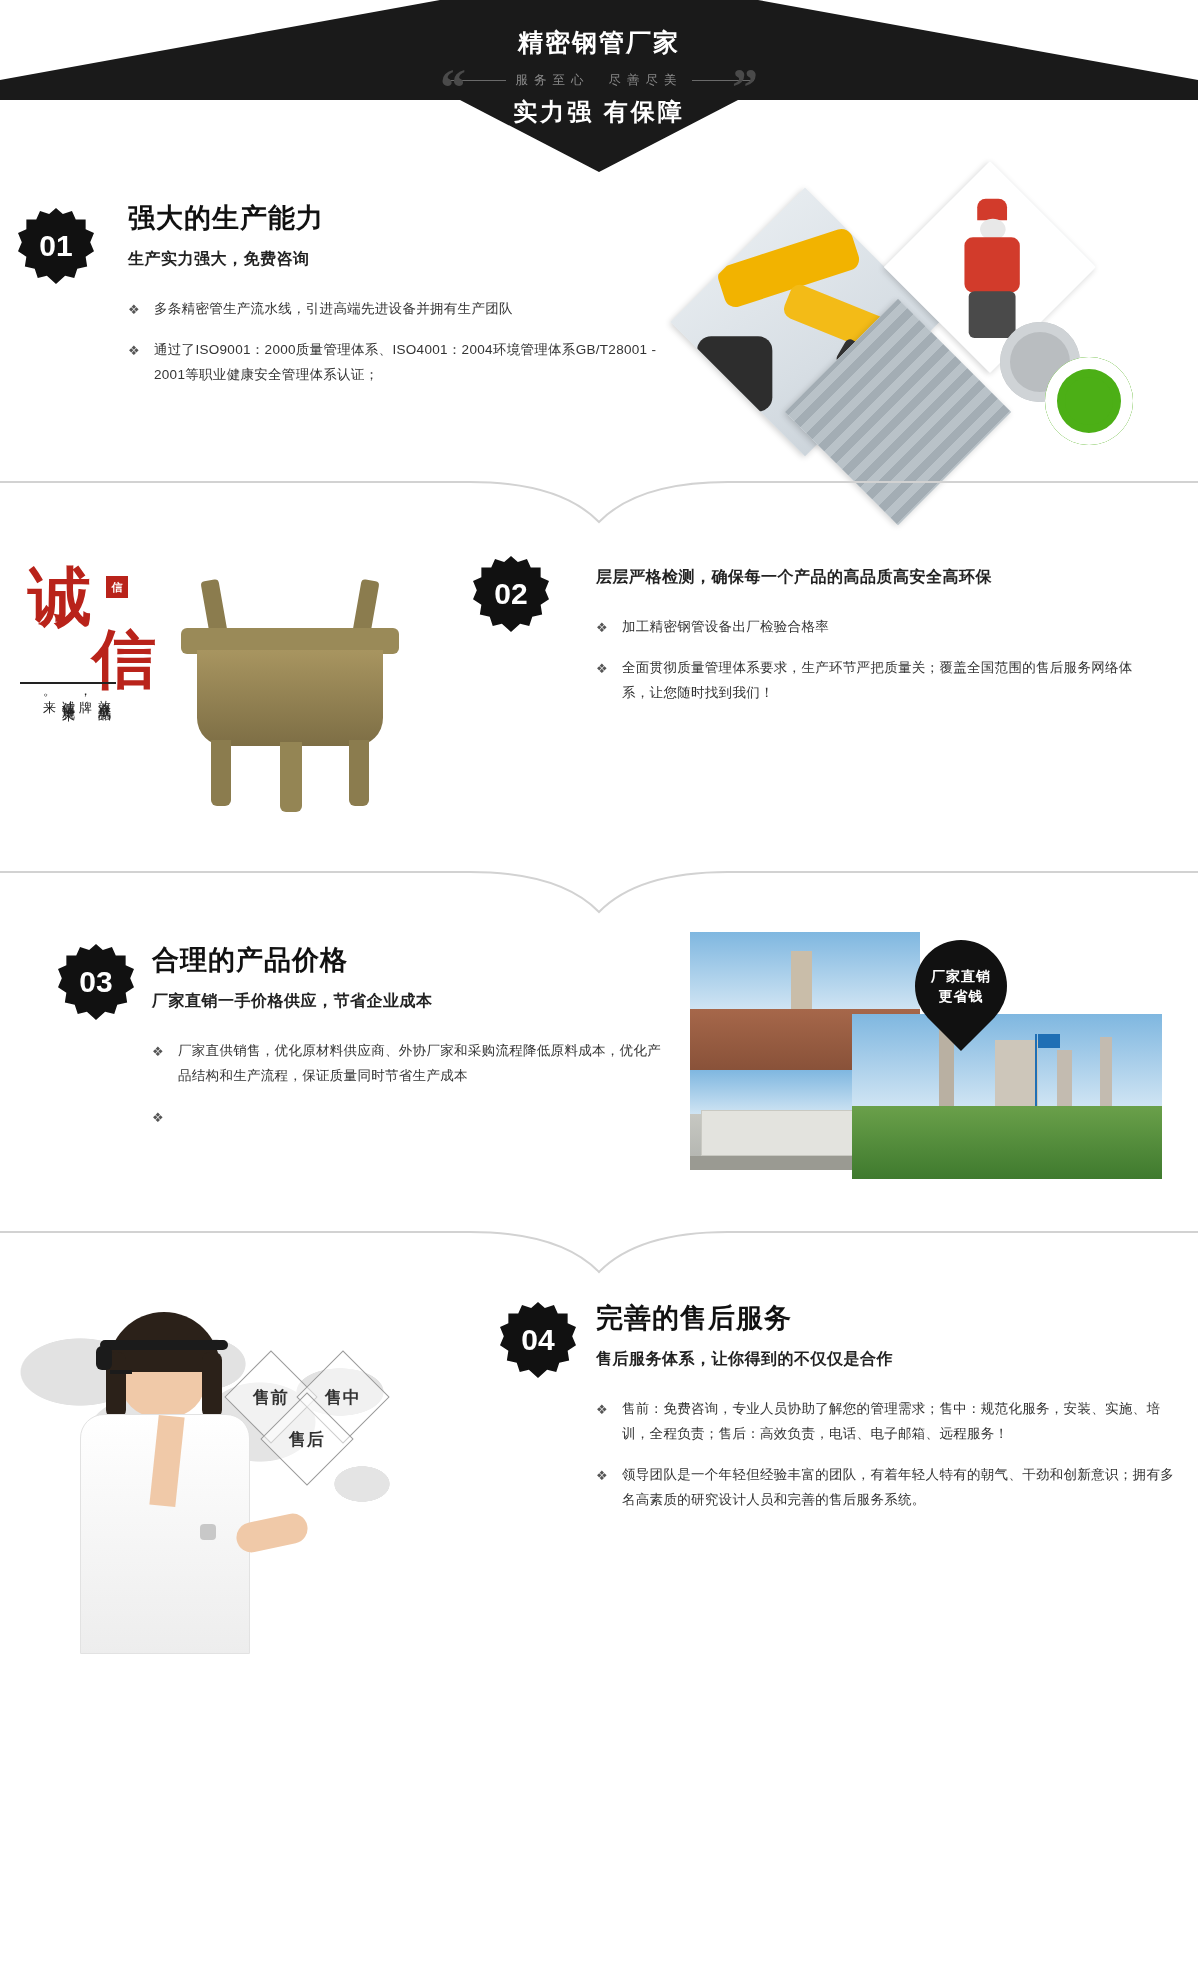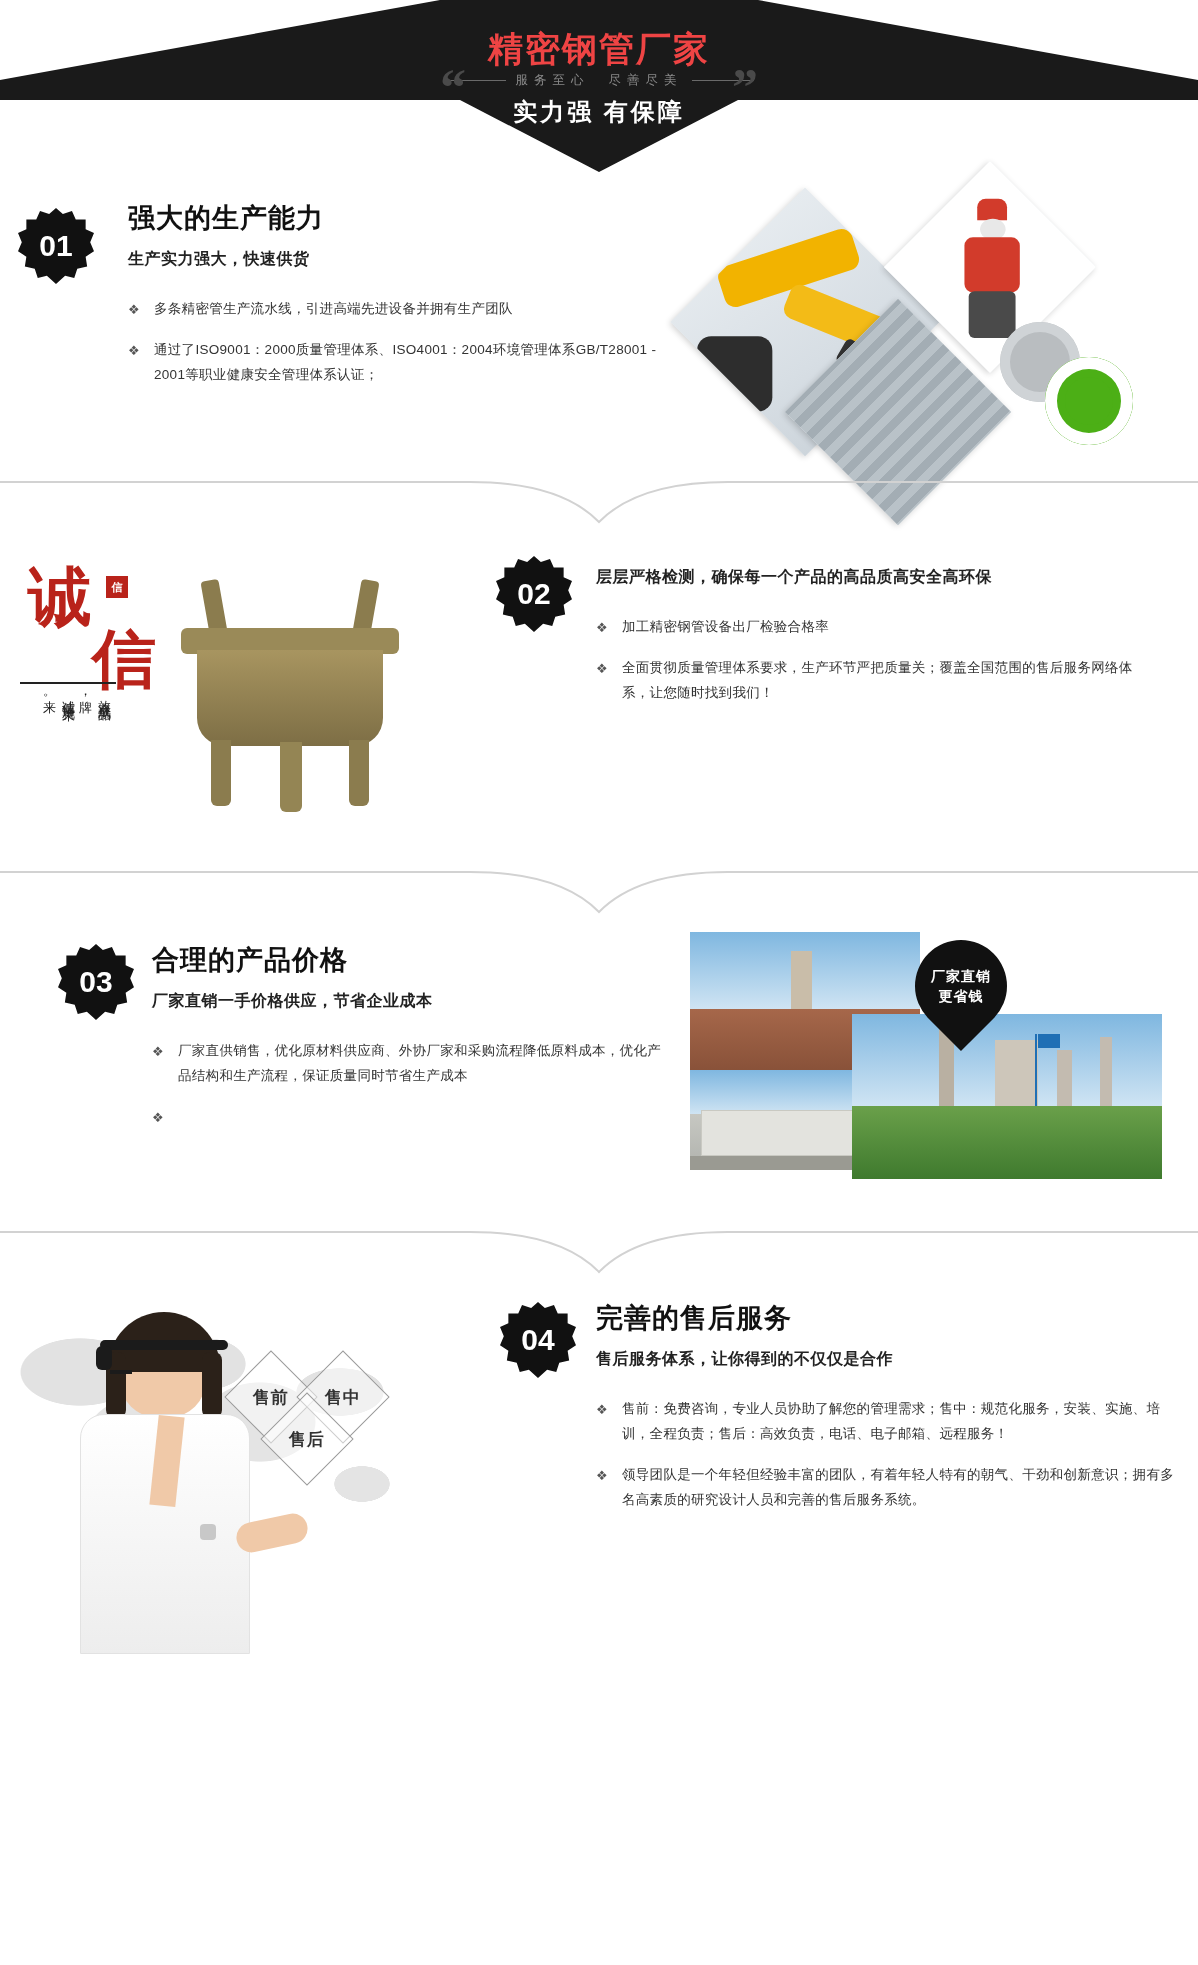--- a/index.html
+++ b/index.html
@@ -34,22 +34,22 @@
     position: absolute;
     left: 0; bottom: 0;
     width: 1198px; height: 72px;
     background: #ffffff;
     clip-path: polygon(0 0, 460px 0, 599px 72px, 738px 0, 1198px 0, 1198px 72px, 0 72px);
   }
   .header .title {
     position: absolute;
     top: 26px; left: 0; width: 100%;
     text-align: center;
-    color: #ef4444;
-    font-size: 35px;
+    color: #ffffff;
+    font-size: 25px;
     font-weight: bold;
     letter-spacing: 2px;
   }
   .header .subline {
     position: absolute;
     top: 72px; left: 0; width: 100%;
     text-align: center;
     color: #8a8a8a;
     font-size: 12.5px;
     letter-spacing: 6px;
@@ -159,21 +159,21 @@
     box-shadow: 0 2px 6px rgba(0,0,0,0.18);
     background: #e9eef2;
   }
   .diamond .inner {
     width: 100%; height: 100%;
     transform: rotate(-45deg) scale(1.42);
   }
 
   
   #sec2 { height: 330px; }
-  #sec2 .badge { left: 496px; top: 24px; text-align: center; }
+  #sec2 .badge { left: 473px; top: 24px; text-align: center; }
   #sec2 .txt { position: absolute; left: 596px; top: 22px; width: 560px; }
   #sec2 .art { position: absolute; left: 10px; top: 0px; width: 470px; height: 320px; }
 
   
   #sec3 { height: 300px; padding-left: 40px; }
   #sec3 .badge { left: 18px; top: 22px; }
   #sec3 .txt { position: absolute; left: 112px; top: 20px; width: 520px; }
   #sec3 .art { position: absolute; left: 650px; top: 0px; width: 530px; height: 280px; }
 
   
@@ -288,21 +288,21 @@
     <div class="slogan">实力强 有保障</div>
     <div class="bottom-notch"></div>
   </div>
 
   <div class="section" id="sec1">
     <div class="sec-inner">
       <div class="badge">01</div>
 
       <div class="txt">
         <div class="head-title">强大的生产能力</div>
-        <div class="head-sub">生产实力强大，快速供货</div>
+        <div class="head-sub">生产实力强大，免费咨询</div>
         <div class="bullets">
           <div class="bullet">
             <span class="dia">❖</span>
             <span>多条精密管生产流水线，引进高端先进设备并拥有生产团队</span>
           </div>
           <div class="bullet">
             <span class="dia">❖</span>
             <span>通过了ISO9001：2000质量管理体系、ISO4001：2004环境管理体系GB/T28001 - 2001等职业健康安全管理体系认证；</span>
           </div>
         </div>

